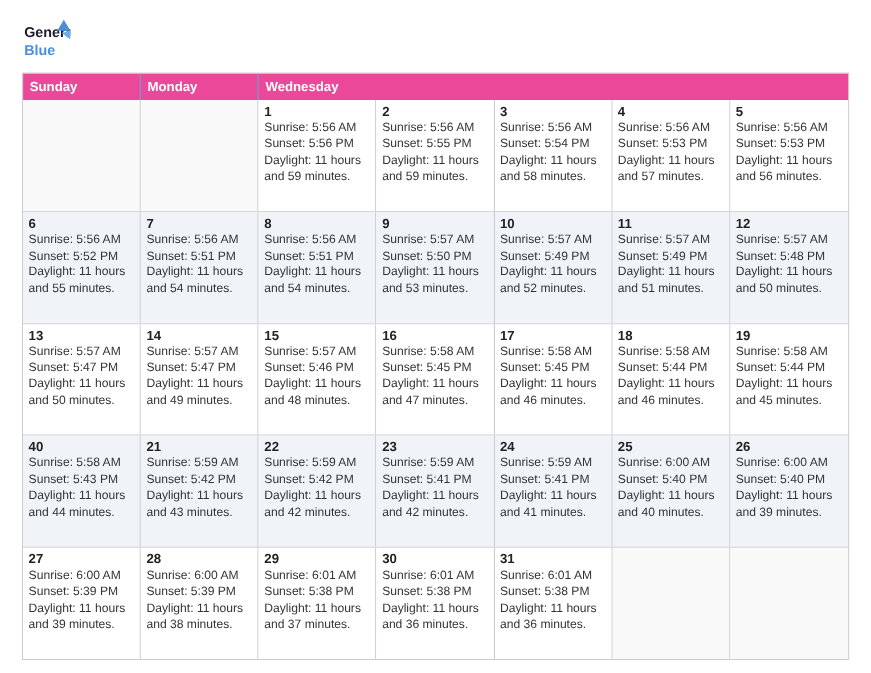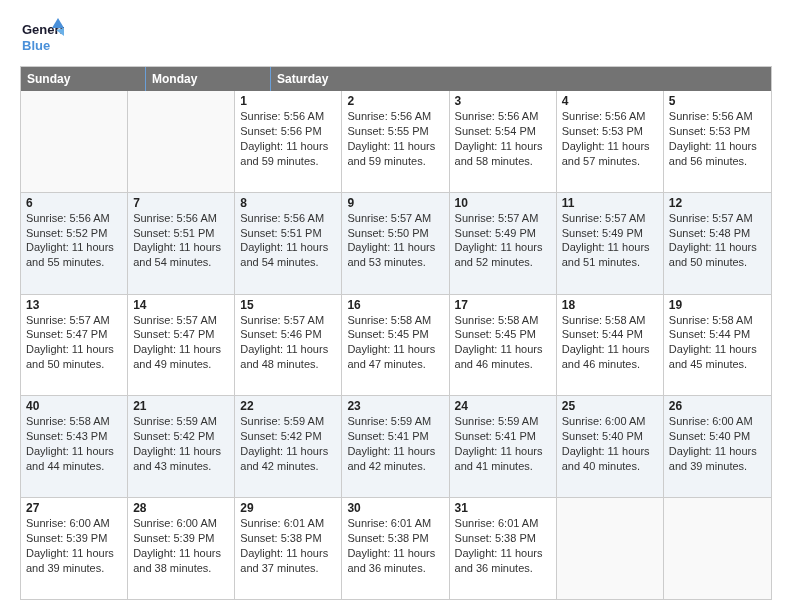--- a/index.html
+++ b/index.html
@@ -43,22 +43,22 @@
       font-weight: normal;
     }
     .calendar {
       flex: 1;
       display: flex;
       flex-direction: column;
       border: 1px solid #ccc;
     }
     .cal-header {
       display: grid;
-      grid-template-columns: repeat(6, 1fr);
-      background: #737373;
+      grid-template-columns: repeat(7, 1fr);
+      background: #ec4899;
     }
     .cal-header-cell {
       color: #fff;
       font-weight: bold;
       font-size: 12px;
       padding: 5px 6px;
       border-right: 1px solid #6a9fd8;
       text-align: left;
     }
     .cal-header-cell:last-child { border-right: none; }
@@ -117,21 +117,21 @@
     <div class="title-block">
       <h1></h1>
       <h2></h2>
     </div>
   </div>
 
   <div class="calendar">
     <div class="cal-header">
       <div class="cal-header-cell">Sunday</div>
       <div class="cal-header-cell">Monday</div>
-      <div class="cal-header-cell">Saturday</div>
+      <div class="cal-header-cell">Wednesday</div>
     </div>
     <div class="cal-body" id="cal-body">
     <div class="cal-week">
           <div class="cal-cell empty"></div>
           <div class="cal-cell empty"></div>
           <div class="cal-cell">
             <span class="day-num">1</span>
             <div class="cell-text" style="white-space: pre-line;">Sunrise: 5:56 AM
 Sunset: 5:56 PM
 Daylight: 11 hours and 59 minutes.</div>

